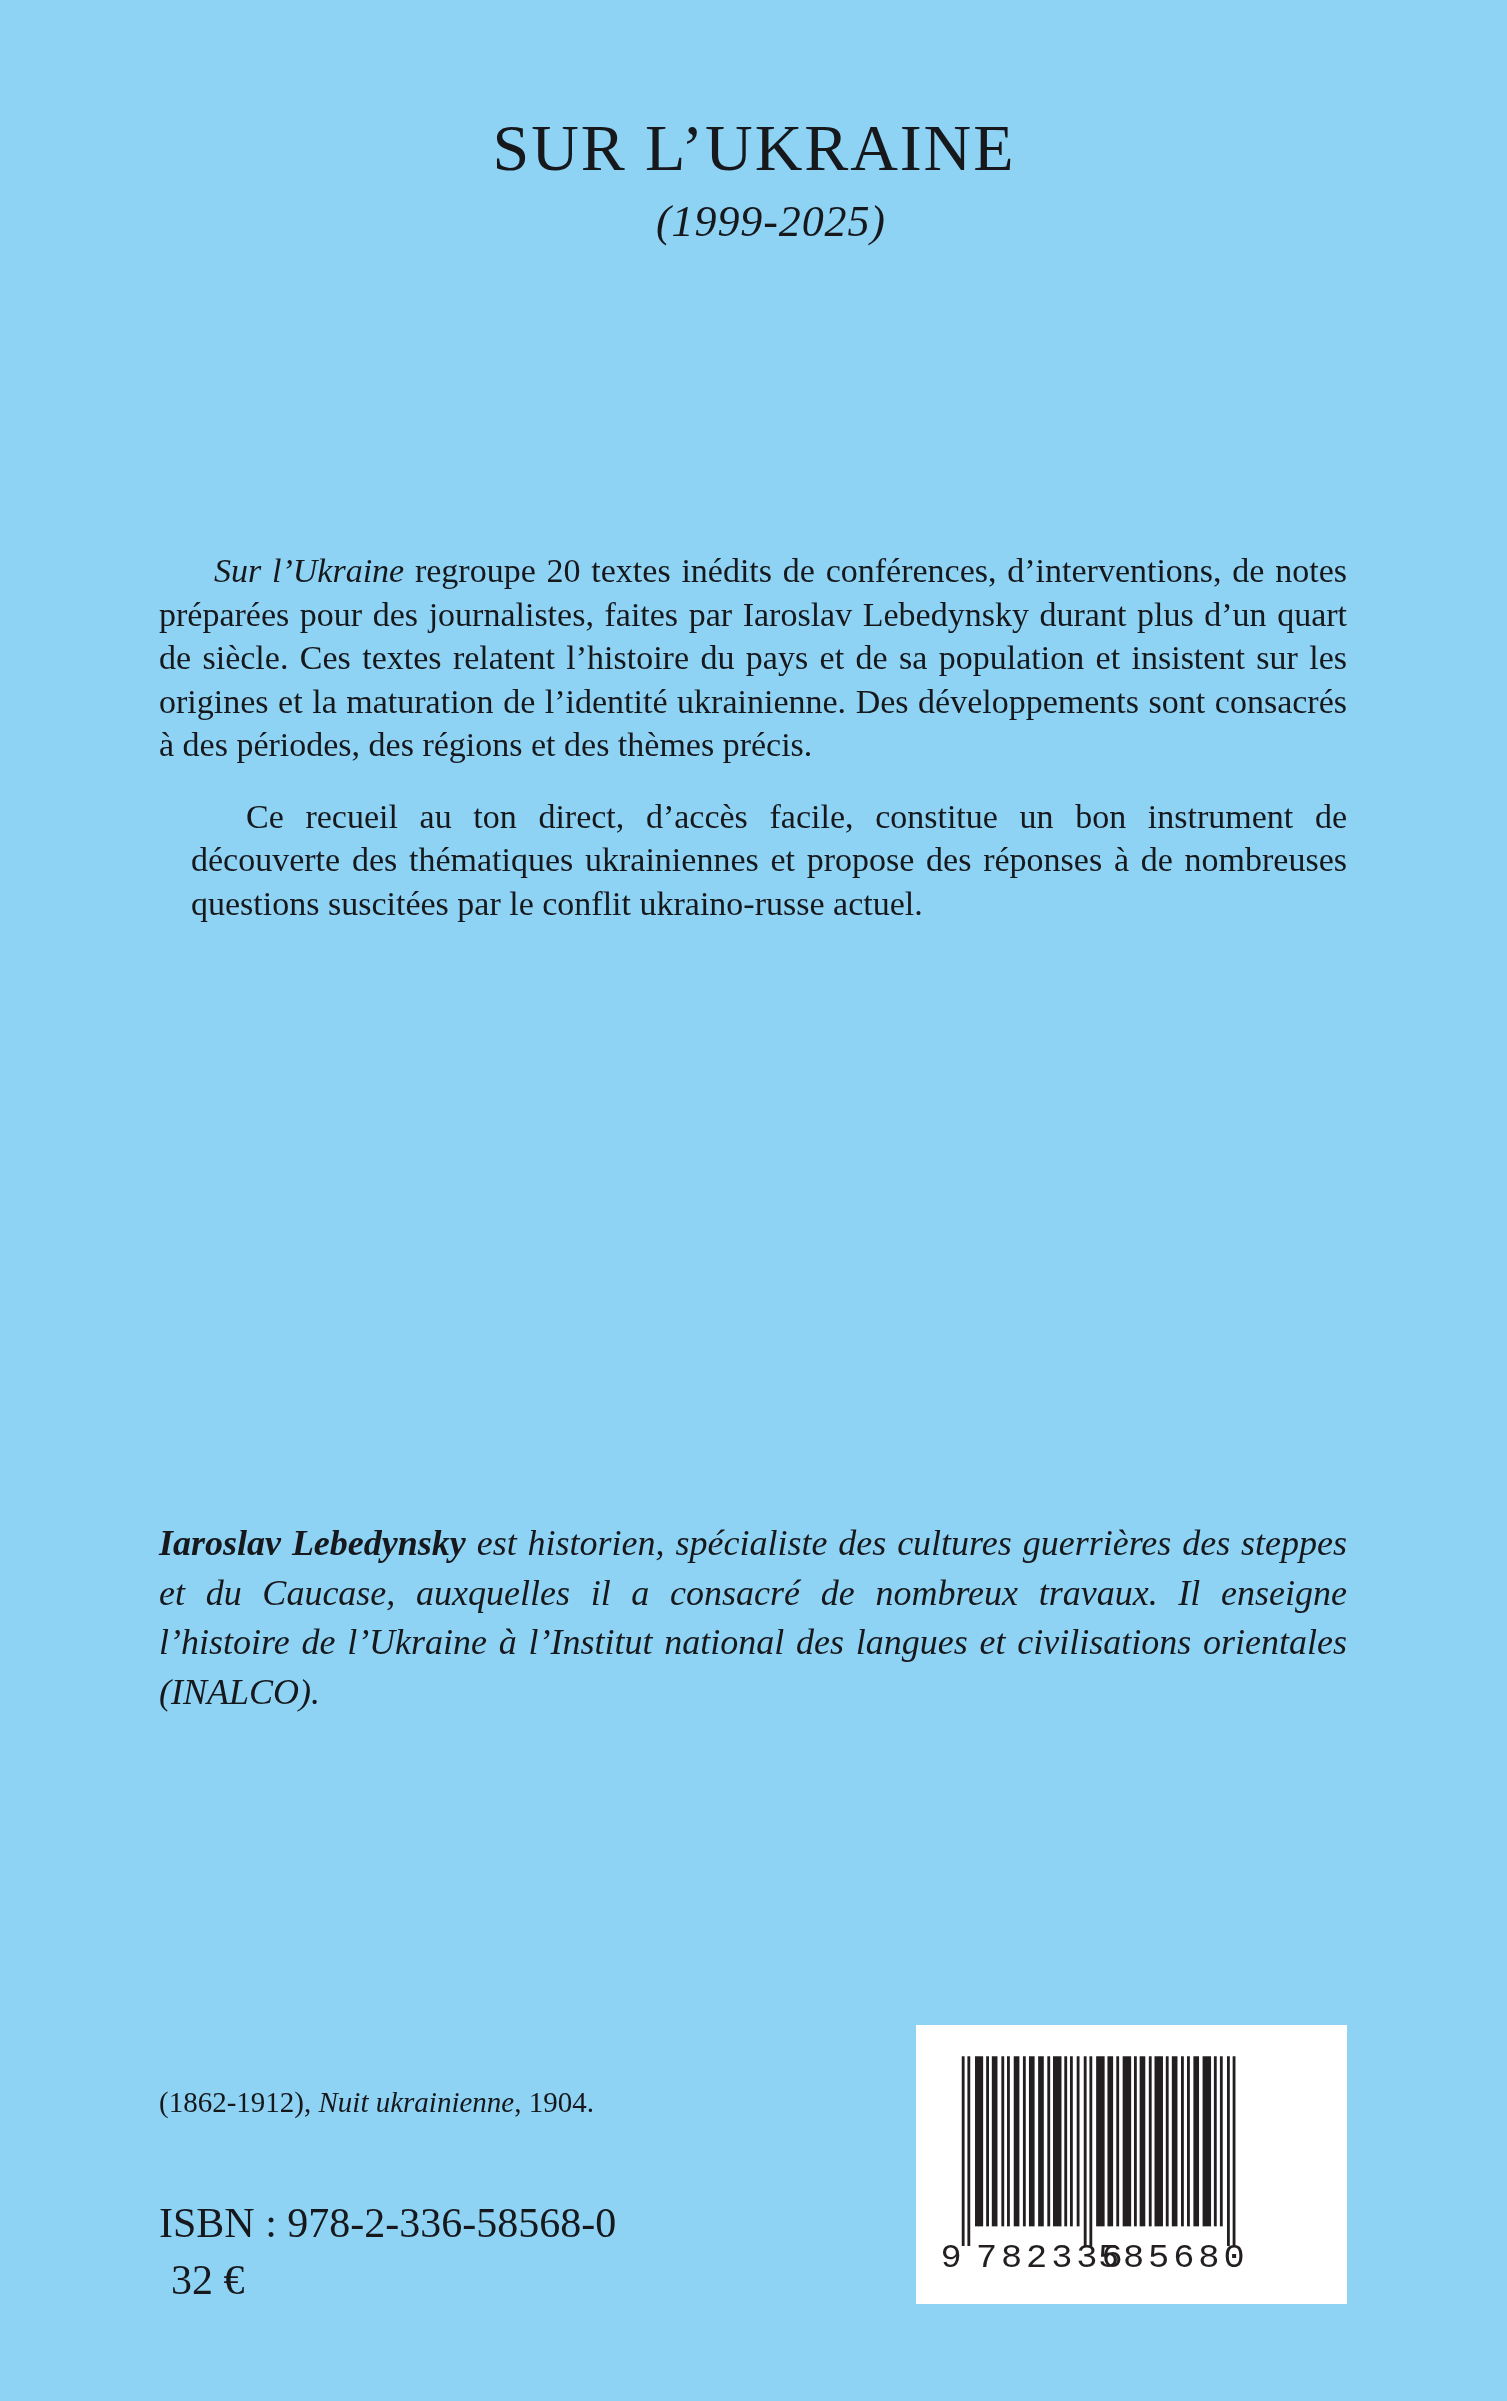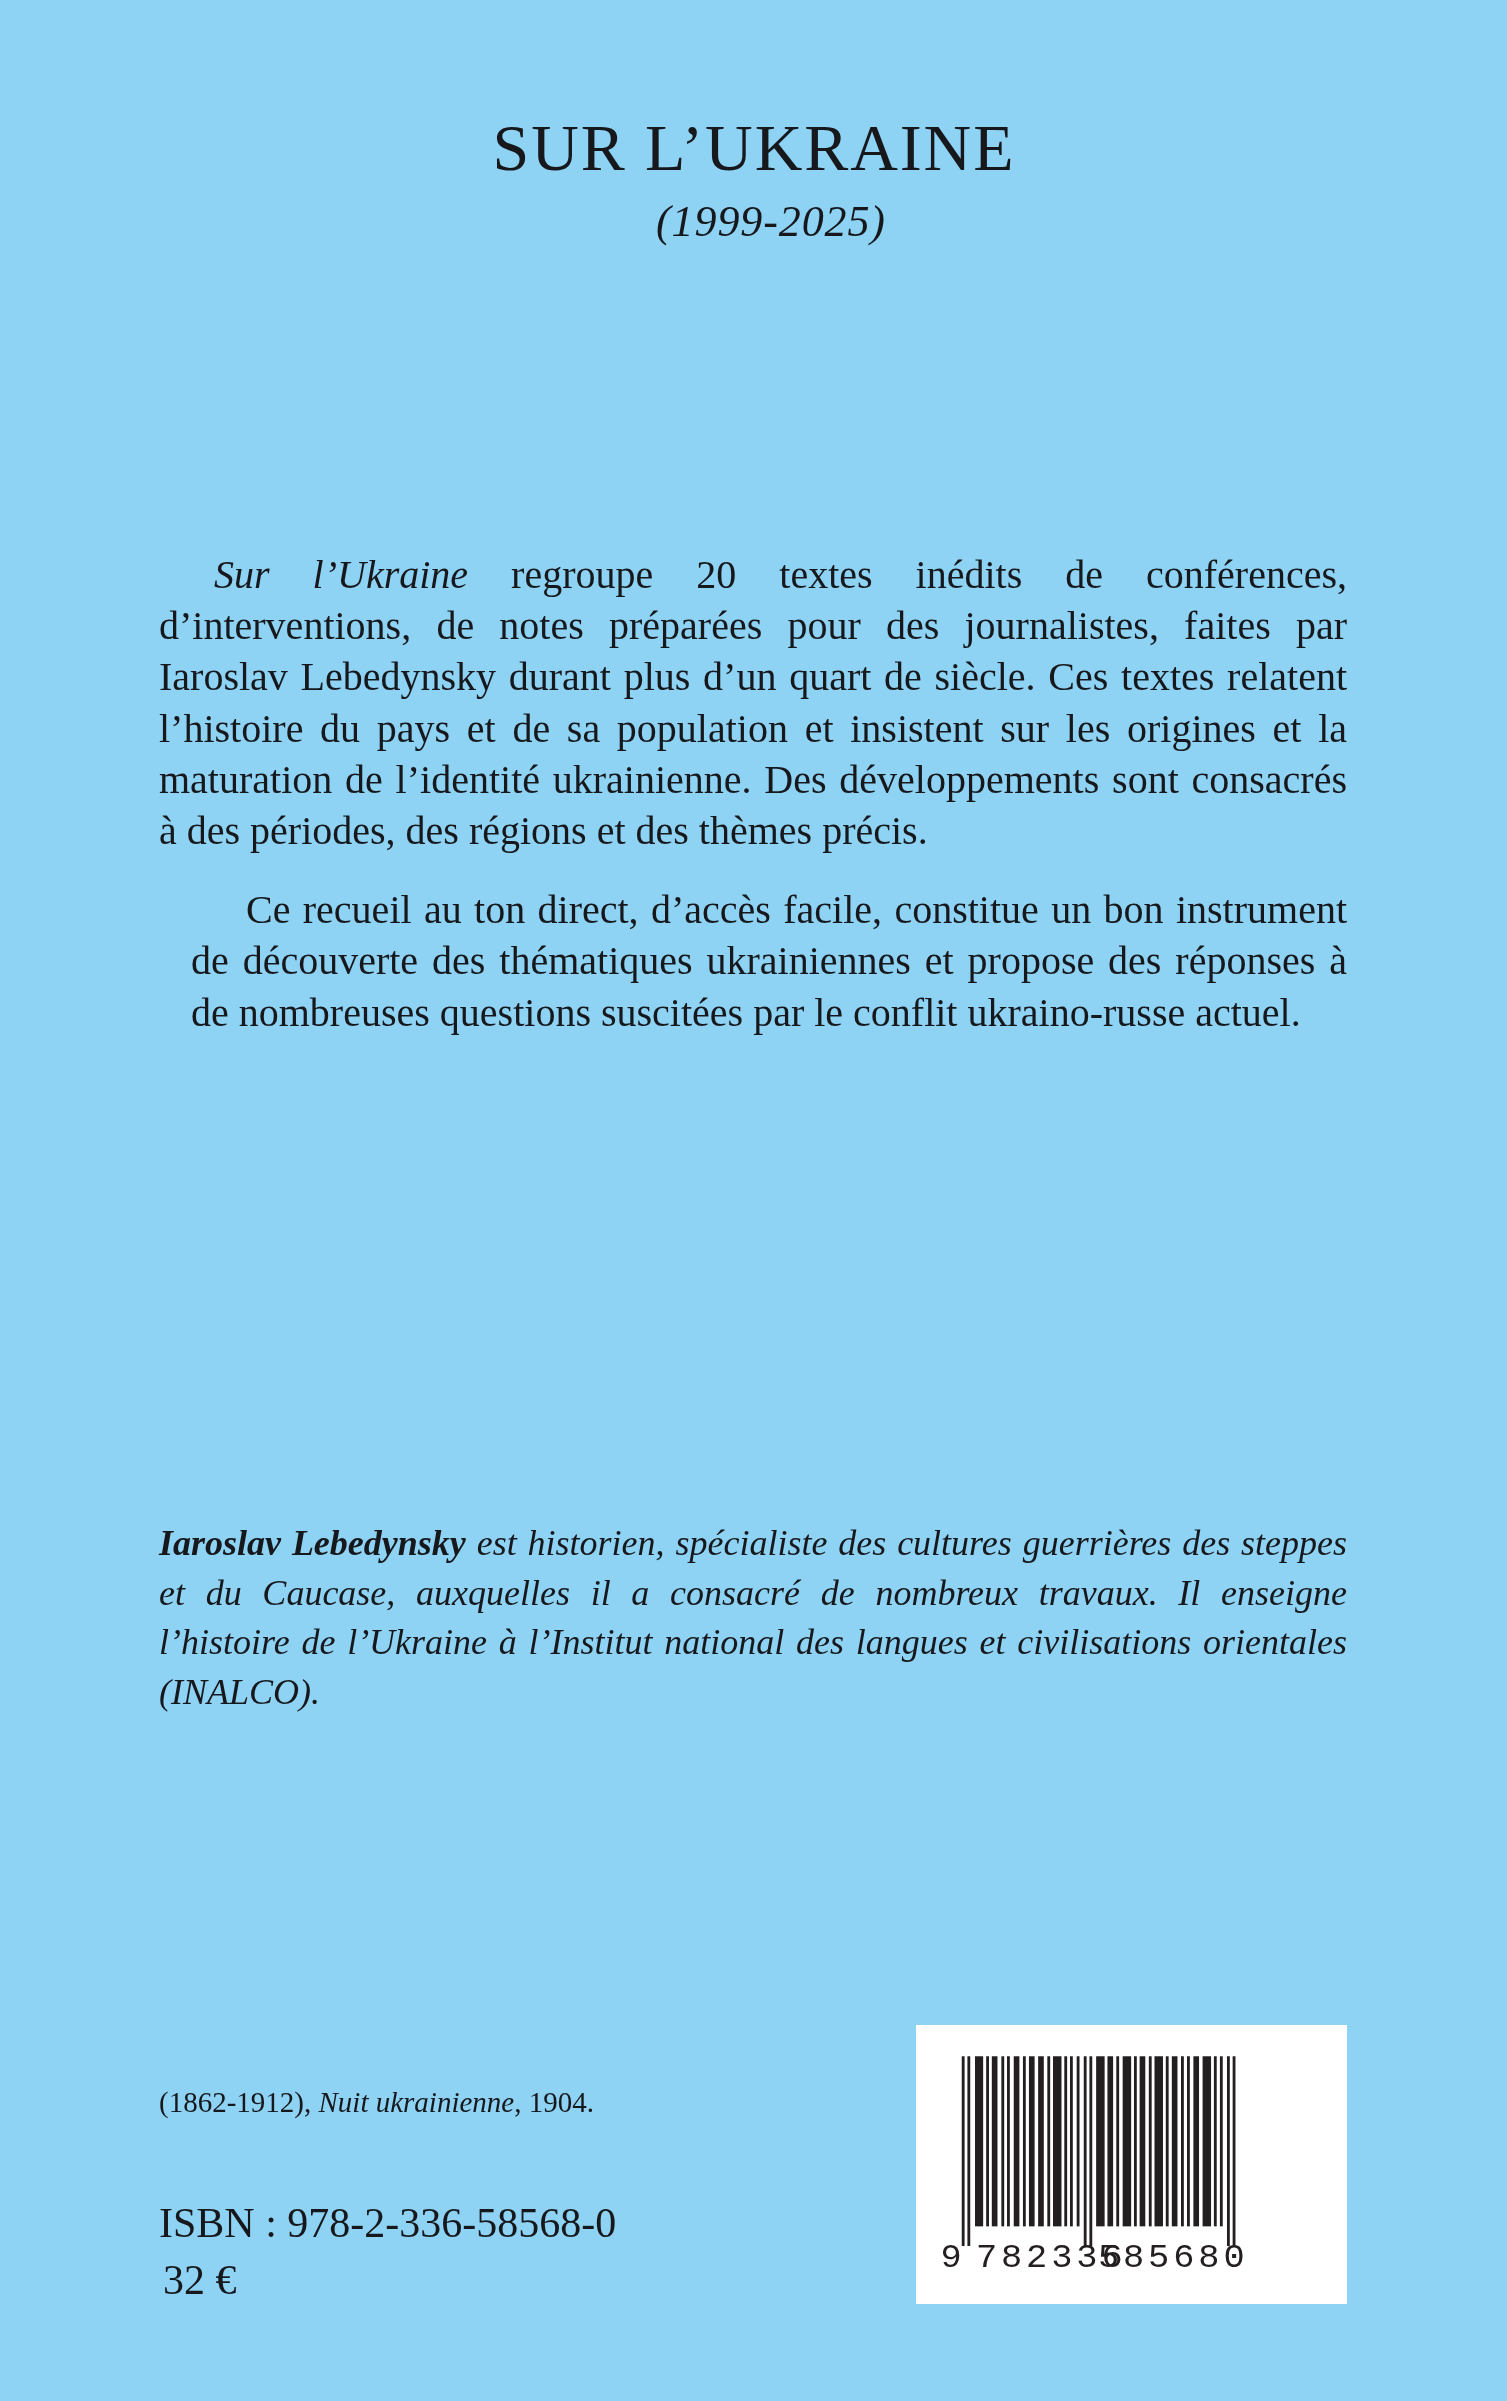--- a/index.html
+++ b/index.html
@@ -55,21 +55,21 @@
 
   
   .blurb {
     position: absolute;
     top: 549px;
     left: 159px;
     width: 1188px;
   }
   .blurb p {
     margin: 0 0 28px 0;
-    font-size: 40px;
+    font-size: 34px;
     line-height: 1.28;
     text-align: justify;
     text-indent: 55px;
     hyphens: none;
   }
   .blurb p:last-child { margin-bottom: 0; margin-left: 32px; }
   .blurb em { font-style: italic; }
 
   
   .bio {
@@ -110,21 +110,21 @@
   .credits em { font-style: italic; }
   .isbn {
     position: absolute;
     left: 0;
     top: 172px;
     font-size: 42px;
     line-height: 1.25;
   }
   .price {
     position: absolute;
-    left: 4px;
+    left: 12px;
     top: 230px;
     font-size: 42px;
     line-height: 1.2;
   }
 
   
   .barcode-box {
     position: absolute;
     right: 0;
     top: 0;

